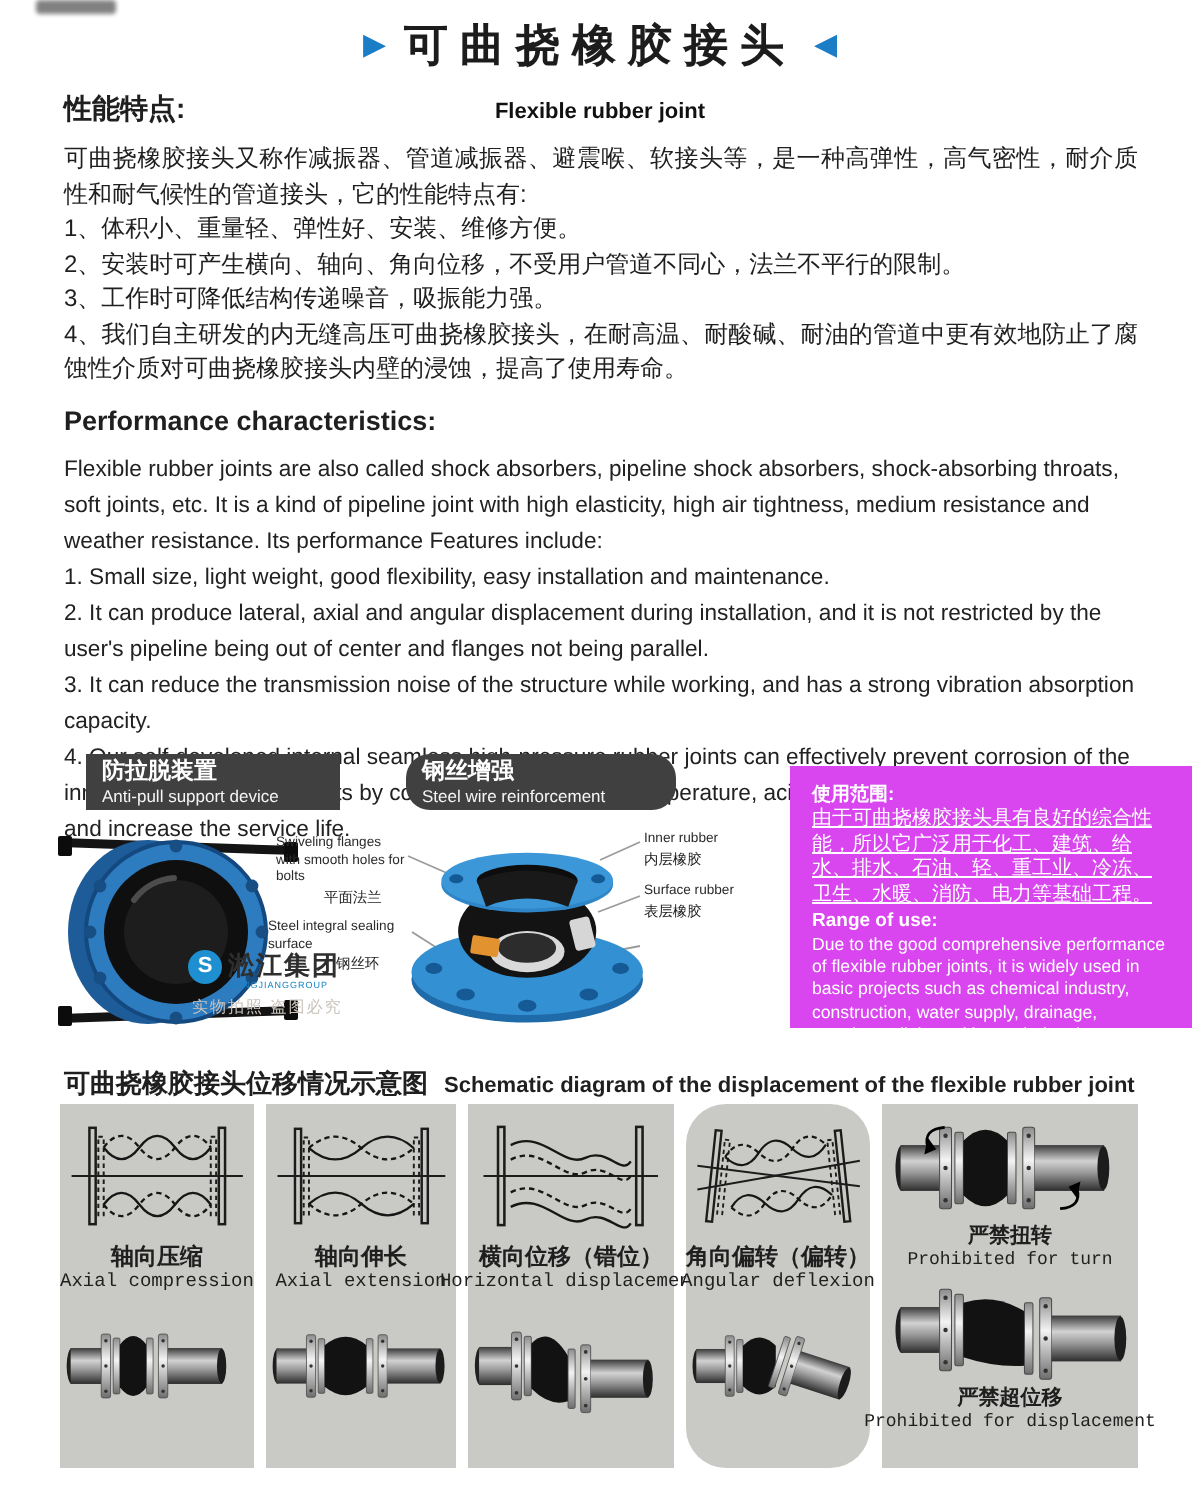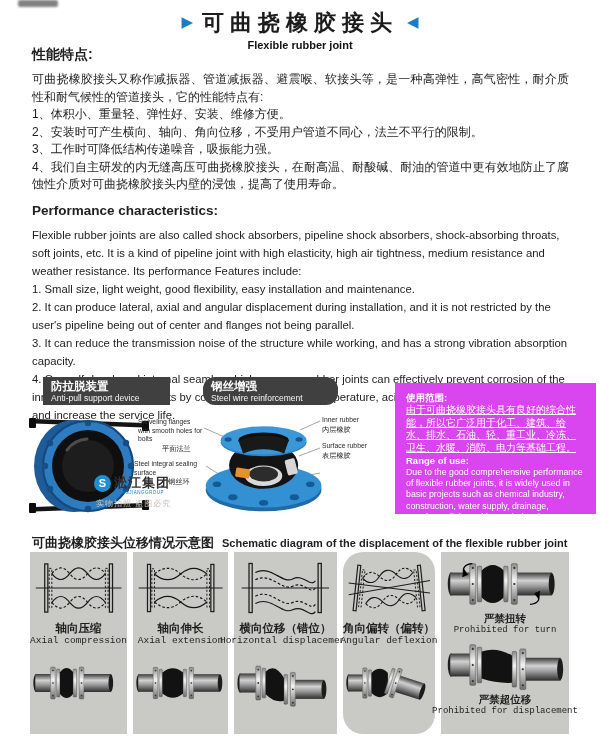--- a/index.html
+++ b/index.html
@@ -3,21 +3,21 @@
 <meta charset="utf-8">
 <style>
   html,body{margin:0;padding:0;background:#fff;}
   body{font-family:"Liberation Sans","DejaVu Sans",sans-serif;color:#1f1f1f;}
   .page{position:relative;width:600px;height:744px;background:#fff;overflow:hidden;margin:0 auto;}
   .smudge{position:absolute;left:18px;top:0;width:40px;height:7px;background:#585858;opacity:.75;border-radius:2px;filter:blur(1px);}
   
   .header{position:absolute;top:8px;left:0;width:600px;text-align:center;}
   .title-row{font-size:22px;font-weight:bold;letter-spacing:6px;color:#1c1c1c;}
   .tri{display:inline-block;font-size:15px;color:#1a7dc6;letter-spacing:0;vertical-align:3px;margin:0 9px;}
-  .subtitle{font-size:11px;font-weight:bold;color:#111;margin-top:1px;letter-spacing:0;}
+  .subtitle{font-size:11px;font-weight:bold;color:#111;margin-top:12px;letter-spacing:0;}
   
   .perf{position:absolute;top:46px;left:32px;width:537px;}
   .h-zh{font-size:14px;font-weight:bold;margin:0 0 7px 0;}
   .p-zh{font-size:12px;line-height:17.5px;margin:0;font-weight:500;text-align:justify;}
   .h-en{font-size:13.5px;font-weight:bold;margin:9px 0 8px 0;}
   .p-en{font-size:11.3px;line-height:18px;margin:0;color:#222;}
   
   .features{position:absolute;top:372px;left:0;width:600px;height:158px;}
   .tag{position:absolute;height:28px;background:#404040;color:#fff;padding:2px 8px 0 8px;box-sizing:border-box;}
   .tag .zh{font-size:11.5px;font-weight:bold;line-height:14px;}

